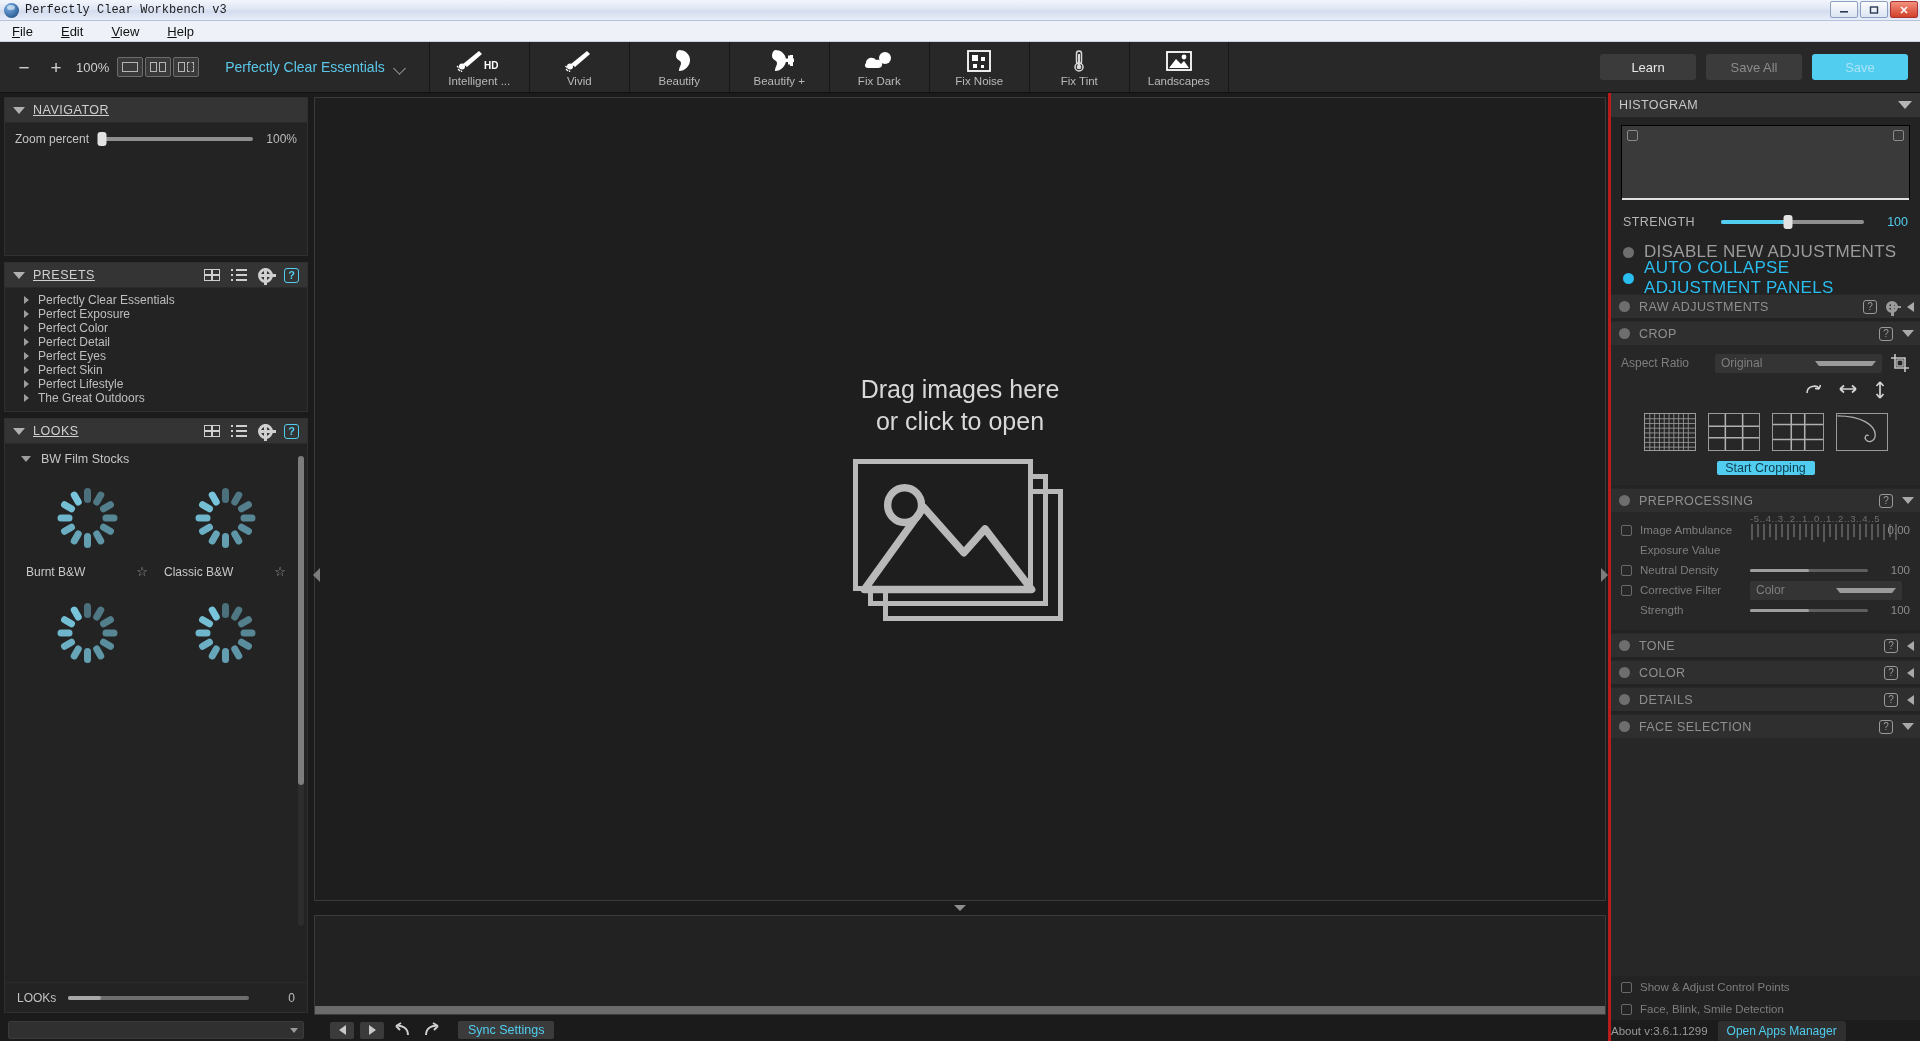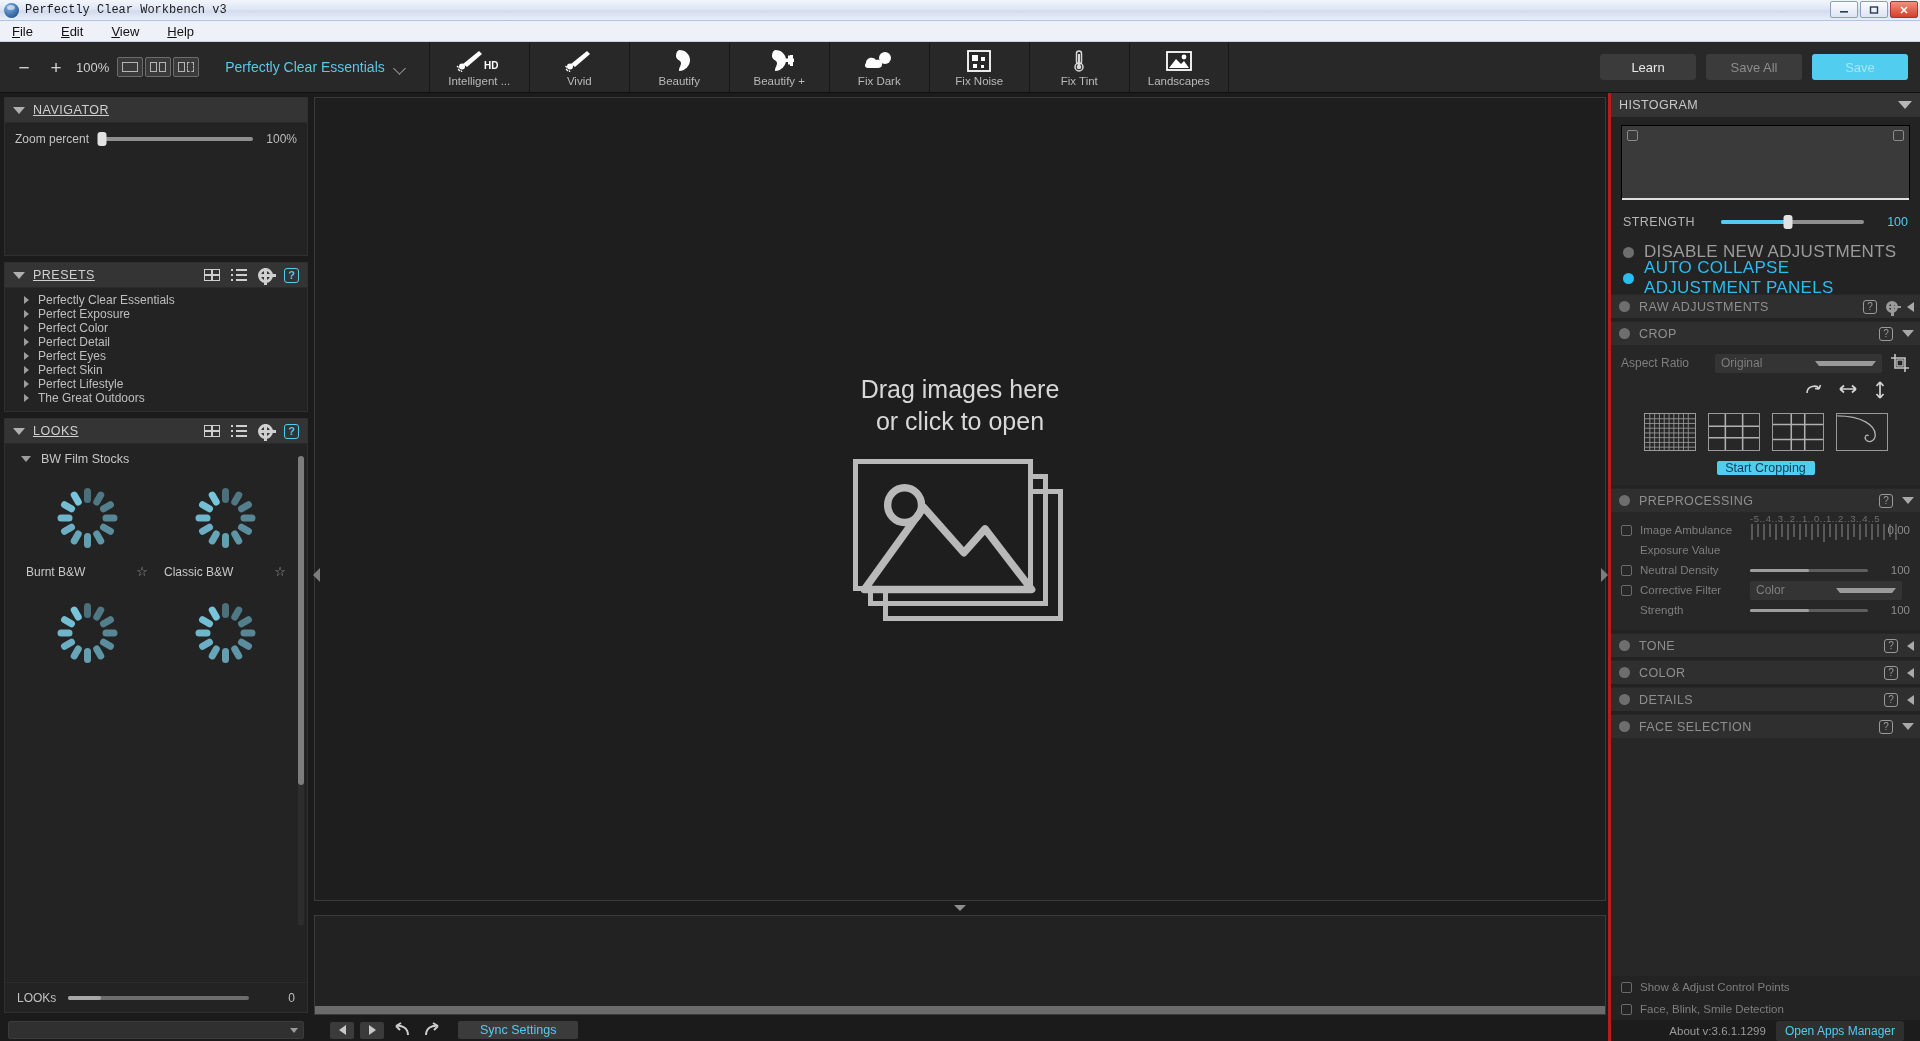--- a/index.html
+++ b/index.html
@@ -197,21 +197,21 @@
   .filmstrip { height: 100px; flex:0 0 100px; margin: 0 2px 4px 2px; border: 1px solid #3a3a3a; background: #222; position:relative; }
   .filmstrip .hbar { position:absolute; left:0; right:0; bottom:0; height:8px; background:#6b6b6b; }
   .centerbottom { height: 22px; flex: 0 0 22px; display:flex; align-items:center; gap: 6px; padding-left: 18px; }
   .navbtn {
     width: 24px; height: 17px; background: #3b3b3b; border-radius:2px; display:flex;
     align-items:center; justify-content:center;
   }
   .navbtn .lt { width:0;height:0;border-top:5px solid transparent;border-bottom:5px solid transparent;border-right:7px solid #c8c8c8; }
   .navbtn .rt { width:0;height:0;border-top:5px solid transparent;border-bottom:5px solid transparent;border-left:7px solid #c8c8c8; }
   .undo { width: 24px; height: 17px; display:flex;align-items:center;justify-content:center; }
-  .syncbtn { height: 18px; background:#3b3b3b; border-radius:2px; color:#51cdf0; font-size:12.5px; padding: 0 22px; display:flex; align-items:center; margin-left: 8px;}
+  .syncbtn { height: 18px; background:#3b3b3b; border-radius:2px; color:#51cdf0; font-size:12.5px; padding: 0 10px; display:flex; align-items:center; margin-left: 8px;}
 
   .collapse-l, .collapse-r {
     position:absolute; width: 10px; height: 16px; display:flex; align-items:center; justify-content:center;
   }
   .arrL { width:0;height:0;border-top:7px solid transparent;border-bottom:7px solid transparent;border-right:7px solid #7d7d7d; }
   .arrR { width:0;height:0;border-top:7px solid transparent;border-bottom:7px solid transparent;border-left:7px solid #7d7d7d; }
 
   
   .right { width: 312px; flex: 0 0 312px; background:#232323; display:flex; flex-direction:column; border-left: 3px solid #b91c1c; }
   .rsec-hd {
@@ -269,21 +269,21 @@
   .rulertxt { position:absolute; left:0; right:0; top:-2px; font-size: 9.5px; color:#6f6f6f; letter-spacing: .5px; white-space:nowrap;}
   .ppval { font-size: 11.5px; color:#8d8d8d; width: 34px; text-align:right; }
   .ppslider { flex:1 1 auto; height: 3px; background:#5f5f5f; border-radius:2px; position:relative; }
   .ppslider i { position:absolute; left:0;top:0;bottom:0; width: 50%; background:#9e9e9e; border-radius:2px; }
 
   .footrow { display:flex; align-items:center; gap:8px; padding: 0 10px; height: 22px; }
   .footrow span { font-size: 11.5px; color:#7e7e7e; }
   .rspacer { flex: 1 1 auto; background:#272727; }
   .statusbar {
     height: 21px; flex:0 0 21px; background:#1c1c1c; display:flex; align-items:center;
-    justify-content:flex-end; gap: 10px; padding-right: 16px;
+    justify-content:flex-start; gap: 10px; padding-right: 6px;
   }
   .statusbar .about { font-size: 11.5px; color:#9a9a9a; }
   .oam { background:#2f2f2f; color:#51cdf0; font-size:12px; padding: 3px 9px; border-radius:2px; }
 </style>
 </head>
 <body>
 
 <div class="app">
 
   <div class="titlebar">

